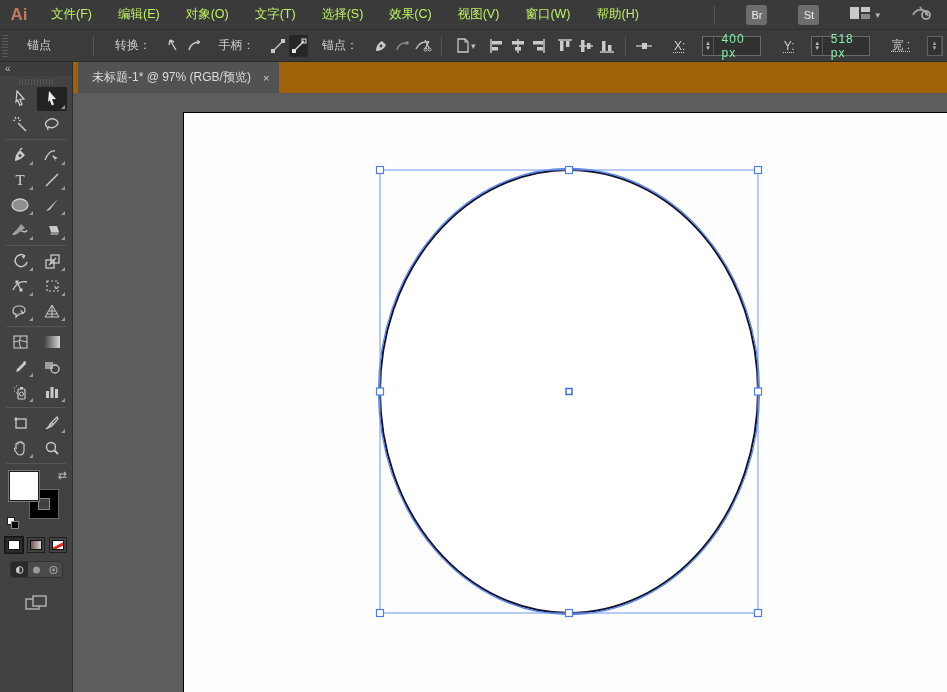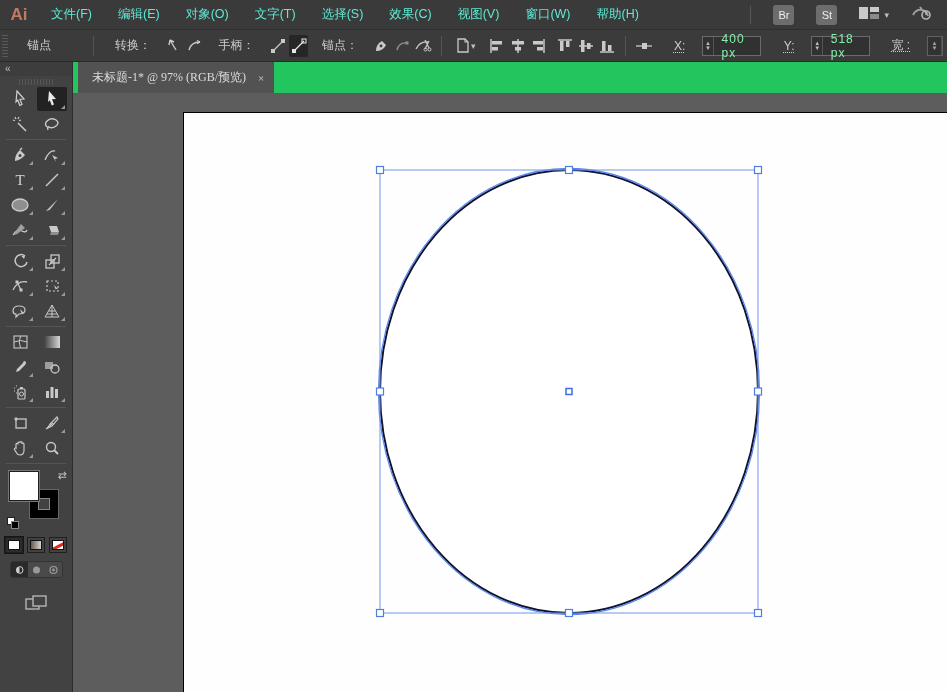--- a/index.html
+++ b/index.html
@@ -4,23 +4,23 @@
 <style>
   * { margin:0; padding:0; box-sizing:border-box; }
   html,body { width:947px; height:692px; overflow:hidden; background:#3b3b3b;
     font-family:"Liberation Sans", sans-serif; }
   .app { position:absolute; inset:0; width:947px; height:504px;border-radius:16px; }
 
   
   .menubar { position:absolute; left:0; top:0; width:947px; height:30px;
     background:#3a3a3a; display:flex; align-items:center; border-bottom:1px solid #2f2f2f; }
   .ai-logo { width:38px; text-align:center; font-weight:bold; font-size:17px; color:#c07a5d; }
-  .menu-item { color:#5eead4; font-size:12.5px; padding:0 13px; height:30px;
+  .menu-item { color:#bef264; font-size:12.5px; padding:0 13px; height:30px;
     display:flex; align-items:center; cursor:default; }
-  .menubar-right { margin-left:auto; display:flex; align-items:center; gap:22px; padding-right:16px; }
+  .menubar-right { margin-left:auto; display:flex; align-items:center; gap:31px; padding-right:16px; }
   .mb-sep { width:1px; height:18px; background:#575757; }
   .sq-btn { width:21px; height:20px; background:#6d6d6d; color:#efefef; border-radius:3px;
     font-size:11px; display:flex; align-items:center; justify-content:center; }
   .ws-btn { display:flex; align-items:center; gap:5px; color:#c9c9c9; }
   .chev { font-size:9px; color:#bdbdbd; }
 
   
   .controlbar { position:absolute; left:0; top:30px; width:947px; height:32px;
     background:#3b3b3b; border-bottom:1px solid #2a2a2a; display:flex; align-items:center;
     color:#cfcfcf; font-size:12px; }
@@ -33,21 +33,21 @@
   .cb-icon.pressed { background:#262626; }
   .cb-icon svg { display:block; }
   .field { display:flex; align-items:center; background:#313131; border:1px solid #6a6a6a;
     height:20px; margin:0 4px; }
   .stepper { width:14px; height:100%; display:flex; flex-direction:column; align-items:center;
     justify-content:center; border-right:1px solid #555; color:#bdbdbd; font-size:6px; line-height:5px; }
   .field .val { color:#86efac; font-size:12px; padding:0 8px; letter-spacing:1px; }
   .u { text-decoration:underline dotted; text-underline-offset:2px; }
 
   
-  .tabbar { position:absolute; left:73px; top:62px; width:874px; height:31px; background:#22c55e;font-family:Liberation Serif, serif; }
+  .tabbar { position:absolute; left:73px; top:62px; width:874px; height:31px; background:#a16207; }
   .tab { position:absolute; left:5px; top:0; height:31px; background:#525252;
     display:flex; align-items:center; padding:0 10px 0 14px; gap:12px; }
   .tab-title { color:#dcdcdc; font-size:12px; white-space:nowrap; }
   .tab-close { color:#cfcfcf; font-size:11px; cursor:default; }
 
   
   .toolbar { position:absolute; left:0; top:62px; width:73px; height:630px; background:#424242;
     border-right:1px solid #2d2d2d; display:flex; flex-direction:column; align-items:center; }
   .tb-head { width:100%; height:14px; background:#3d3d3d; color:#bdbdbd; font-size:10px;
     padding-left:5px; line-height:13px; }

